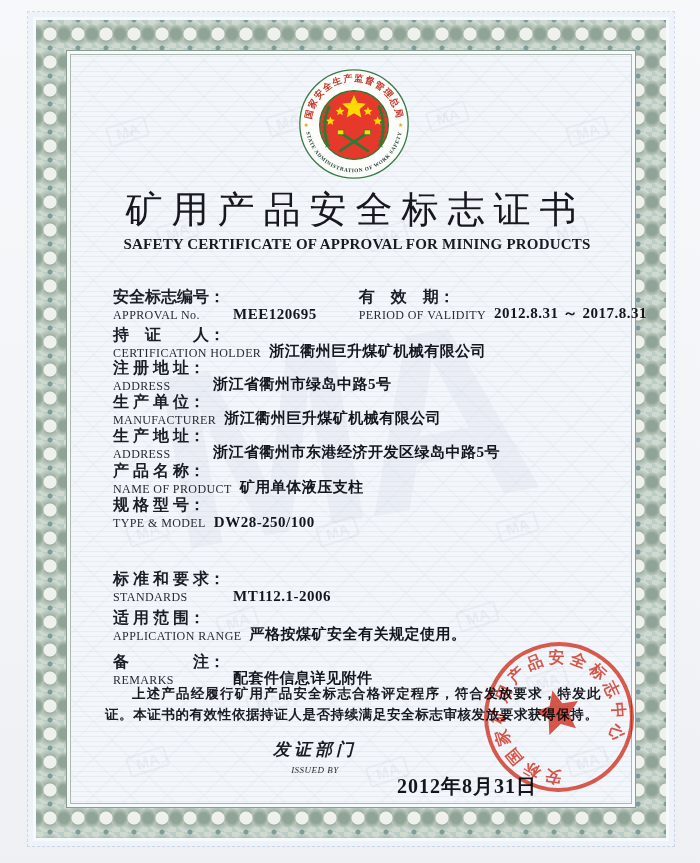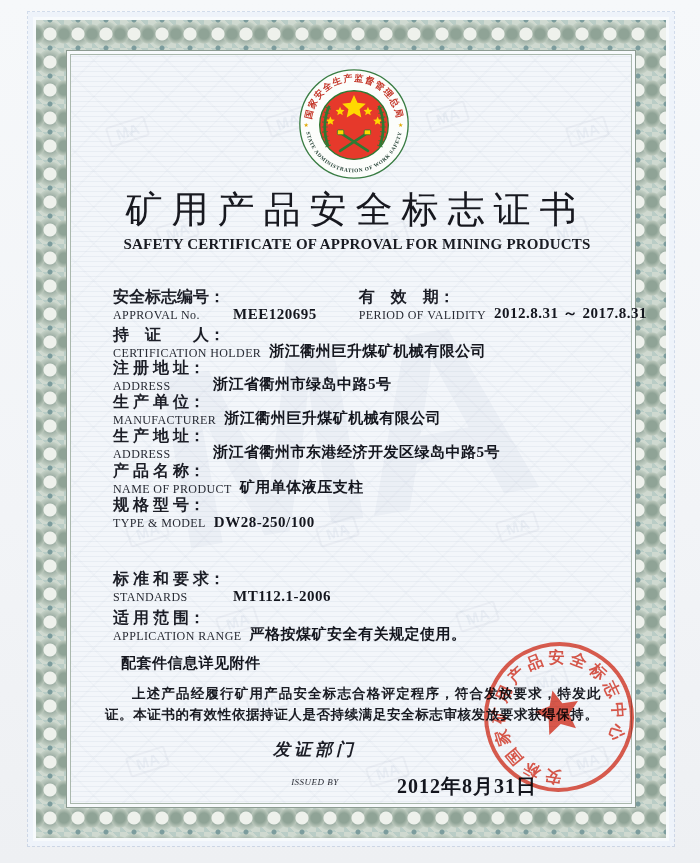--- a/index.html
+++ b/index.html
@@ -68,21 +68,21 @@
   .lab .cn{font-size:16px;font-weight:700;color:#1b1d26;white-space:pre;}
   .lab .en{font-size:12px;color:#272a33;letter-spacing:.4px;margin-top:0px;font-family:"Liberation Serif",serif;white-space:pre;}
   .val{font-size:15px;font-weight:600;color:#14161e;margin-left:8px;margin-top:2px;white-space:pre;letter-spacing:.5px;}
   .statement{
     position:absolute;left:38px;right:34px;top:632px;
     font-size:13.5px;line-height:21px;font-weight:600;color:#191b22;
     text-indent:2em;text-align:justify;letter-spacing:.6px;
   }
   .issued{position:absolute;left:8px;right:80px;top:687px;text-align:center;font-style:italic;}
   .issued .cn{font-size:17px;font-weight:700;letter-spacing:4px;color:#1b1d26;}
-  .issued .en{font-size:9px;color:#272a33;letter-spacing:.5px;margin-top:16px;}
+  .issued .en{font-size:9px;color:#272a33;letter-spacing:.5px;margin-top:4px;}
   .issue-date{
     position:absolute;left:330px;top:722px;
     font-size:20px;font-weight:700;color:#14161e;letter-spacing:1px;
   }
   .stamp{
     position:absolute;left:412px;top:586px;width:160px;height:160px;
     mix-blend-mode:multiply;opacity:.9;transform:rotate(-14deg);
   }
 </style>
 </head>
@@ -219,20 +219,24 @@
         <div class="val">MT112.1-2006</div>
       </div>
       <div class="row" style="top:557px">
         <div class="lab">
             <span class="cn">适 用 范 围：</span>
             <span class="en">APPLICATION RANGE</span>
           </div>
         <div class="val">严格按煤矿安全有关规定使用。</div>
       </div>
       <div class="row" style="top:601px">
+        <div class="lab">
+            <span class="cn">备　　　　注：</span>
+            <span class="en">REMARKS</span>
+          </div>
         <div class="val">配套件信息详见附件</div>
       </div>
 
       <div class="statement">上述产品经履行矿用产品安全标志合格评定程序，符合发放要求，特发此证。本证书的有效性依据持证人是否持续满足安全标志审核发放要求获得保持。</div>
 
       <div class="issued">
         <div class="cn">发证部门</div>
         <div class="en">ISSUED BY</div>
       </div>
       <div class="issue-date">2012年8月31日</div>

